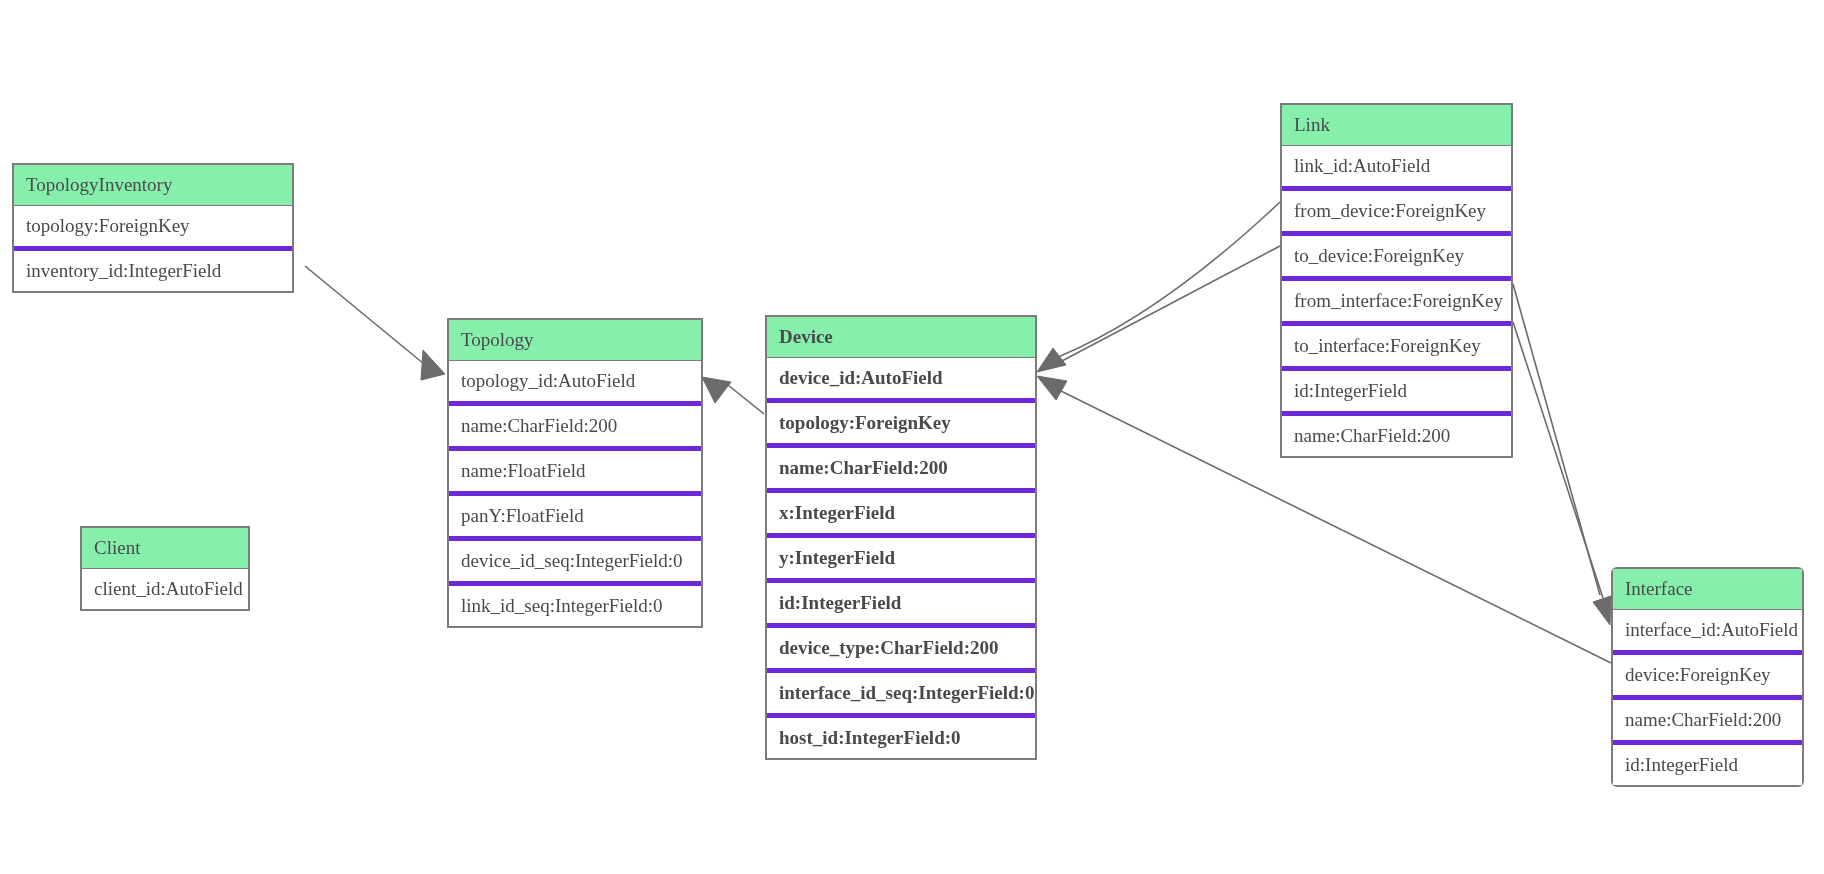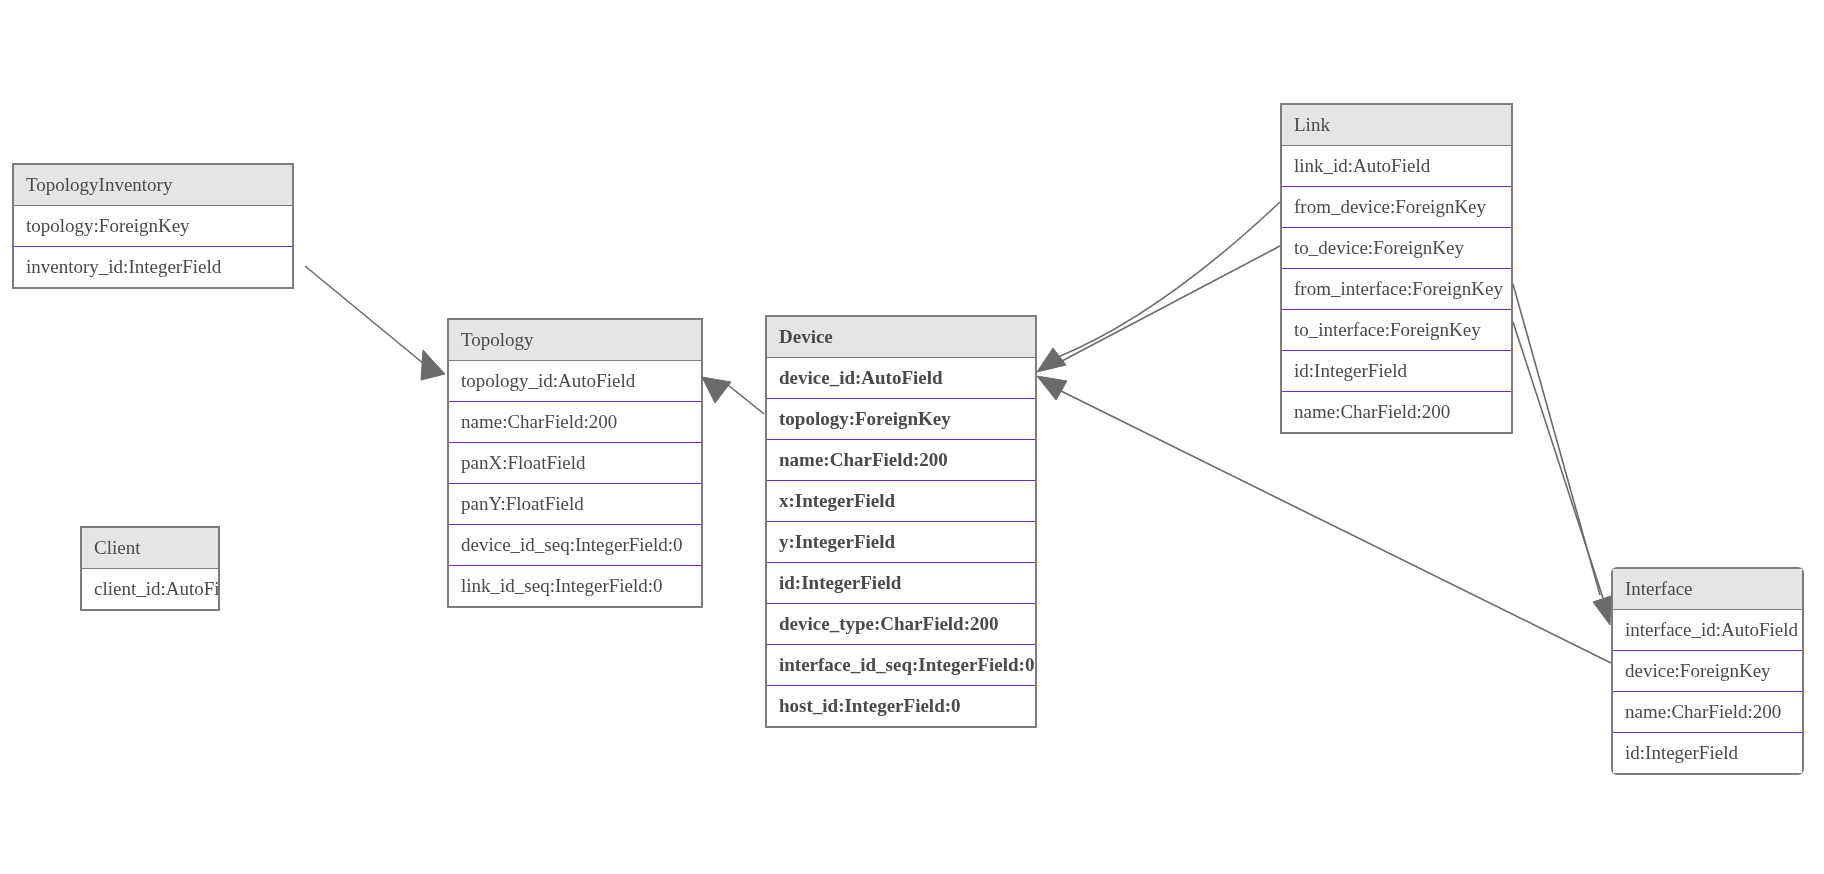--- a/index.html
+++ b/index.html
@@ -23,41 +23,41 @@
   .entity {
     position: absolute;
     z-index: 1;
     background: #ffffff;
     border: 2px solid #7c7c7c;
     box-sizing: border-box;
   }
   .entity .hdr {
     height: 40px;
     line-height: 40px;
-    background: #e5e5e5;
+    background: #86efac;
     border-bottom: 1px solid #7c7c7c;
     padding: 0 12px;
     white-space: nowrap;
     overflow: hidden;
   }
   .entity .row {
     height: 40px;
     line-height: 40px;
-    border-bottom: 1px solid #6d28d9;
+    border-bottom: 5px solid #6d28d9;
     padding: 0 12px;
     white-space: nowrap;
     overflow: hidden;
     background: #ffffff;
   }
   .entity .row:last-child { border-bottom: none; }
 
   
   #ent-topology-inventory { left: 12px;   top: 163px; width: 282px; }
   #ent-topology           { left: 447px;  top: 318px; width: 256px; }
-  #ent-client             { left: 80px;   top: 526px; width: 140px; }
+  #ent-client             { left: 80px;   top: 526px; width: 170px; }
   #ent-device             { left: 765px;  top: 315px; width: 272px; font-weight: bold; }
   #ent-link               { left: 1280px; top: 103px; width: 233px; }
   #ent-interface          { left: 1611px; top: 567px; width: 193px; border-radius: 6px; }
 
   .edge-line { stroke: #6b6b6b; stroke-width: 1.6; fill: none; }
   .edge-head { fill: #6b6b6b; stroke: #6b6b6b; stroke-width: 1; }
 </style>
 </head>
 <body>
 
@@ -88,21 +88,21 @@
   <div class="entity" id="ent-topology-inventory">
     <div class="hdr">TopologyInventory</div>
     <div class="row">topology:ForeignKey</div>
     <div class="row">inventory_id:IntegerField</div>
   </div>
 
   <div class="entity" id="ent-topology">
     <div class="hdr">Topology</div>
     <div class="row">topology_id:AutoField</div>
     <div class="row">name:CharField:200</div>
-    <div class="row">panX:FloatField</div>
+    <div class="row">name:FloatField</div>
     <div class="row">panY:FloatField</div>
     <div class="row">device_id_seq:IntegerField:0</div>
     <div class="row">link_id_seq:IntegerField:0</div>
   </div>
 
   <div class="entity" id="ent-client">
     <div class="hdr">Client</div>
     <div class="row">client_id:AutoField</div>
   </div>
 

